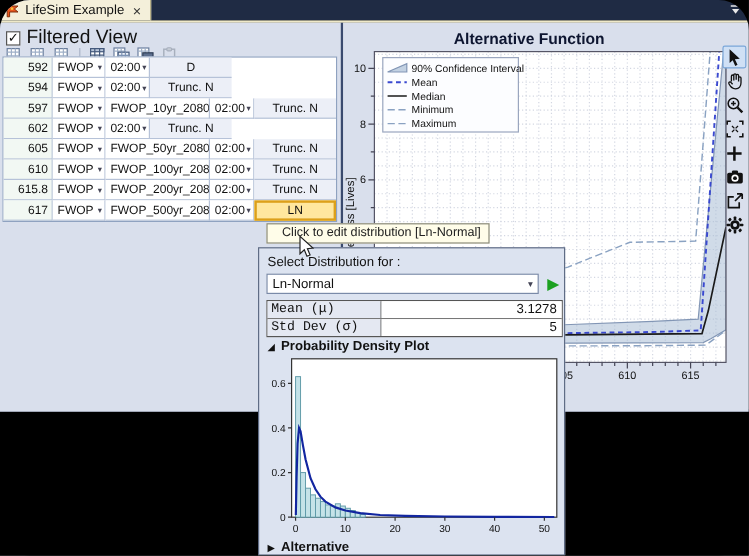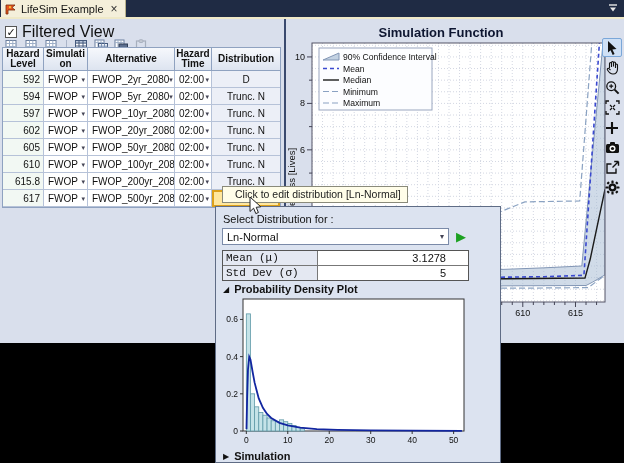--- a/index.html
+++ b/index.html
@@ -1,18 +1,18 @@
 <!DOCTYPE html>
 <html><head>
 <meta charset="utf-8">
 <style>
   * { margin:0; padding:0; box-sizing:border-box; }
   html,body { width:624px; height:463px; background:#000; overflow:hidden;
     font-family:"Liberation Sans","DejaVu Sans",sans-serif; }
-  .stage { position:relative; width:624px; height:463px; background:#000; overflow:hidden; }
+  .stage { position:relative; width:624px; height:463px; background:#000; overflow:hidden;border-radius:25px; }
 
   
   .tabbar { position:absolute; left:0; top:0; width:624px; height:17px; background:#1f2b44; }
   .tab { position:absolute; left:1px; top:0; height:17px; background:#f4efda; display:flex; align-items:center;
          gap:4px; padding:0 7px 0 4px; border-right:1px solid #b9b28a; }
   .tab-label { font-size:11px; color:#111; white-space:nowrap; }
   .tab-close { font-size:12px; color:#333; margin-left:3px; line-height:10px; cursor:default; }
   .pin-icon { position:absolute; right:6px; top:4px; }
   .accent-line { position:absolute; left:0; top:17px; width:624px; height:2px; background:#efe9c8; }
 
@@ -53,35 +53,35 @@
   .cf-svg { position:absolute; left:0; top:0; }
   .chart-tools { position:absolute; right:1px; top:19px; width:22px; display:flex; flex-direction:column; gap:1px; align-items:center; }
   .ctool { width:20px; height:19px; display:flex; align-items:center; justify-content:center; border-radius:2px; }
   .ctool.sel { background:#cfe0f5; border:1px solid #7aa7d9; }
 
   
   .tooltip { position:absolute; left:222px; top:186px; background:#fffde9; border:1px solid #8a8a7a;
              font-size:10.5px; color:#222; padding:1px 6px 2px 12px; z-index:30; white-space:nowrap; }
 
   
-  .popup { position:absolute; left:215px; top:206px; width:286px; height:257px; background:#dce3f0;
+  .popup { position:absolute; left:215px; top:206px; width:256px; height:257px; background:#dce3f0;
            border:1px solid #5f6c85; z-index:20; }
   .popup-title { position:absolute; left:7px; top:6px; font-size:11px; color:#111; }
   .dd-row { position:absolute; left:6px; top:21px; width:247px; height:17px; display:flex; gap:4px; }
   .dropdown { flex:1; background:#fff; border:1px solid #7a8aa8; display:flex; align-items:center;
               justify-content:space-between; padding:0 4px; font-size:11px; color:#111;gap:44px; }
   .dropdown .chev { font-size:8px; color:#445; }
   .play-btn { width:16px; height:17px; display:flex; align-items:center; justify-content:center;
               color:#1ca121; font-size:13px; line-height:13px; }
   .ptable { position:absolute; left:6px; top:43px; width:247px; border:1px solid #555; background:#fff; }
   .prow { display:flex; border-bottom:1px solid #777; }
   .prow:last-child { border-bottom:none; }
   .plabel { width:95px; background:#e4e8f2; border-right:1px solid #777; font-size:11px; color:#111;
             padding:0 3px; height:14px; line-height:14px;font-family:Liberation Mono, monospace; }
-  .pval { flex:1; font-size:11px; color:#111; text-align:right; padding:0 22px; height:14px; line-height:14px; background:#fff; }
+  .pval { flex:1; font-size:11px; color:#111; text-align:right; padding:0 4px; height:14px; line-height:14px; background:#fff; }
   .sect { position:absolute; left:7px; font-size:11px; font-weight:bold; color:#111; display:flex; gap:5px; align-items:center; }
   .sect .tri { font-size:8px; }
   .pdp-head { top:76px; }
   .stats-head { top:243px; }
   .pdf-svg { position:absolute; left:5px; top:88px; }
 
   
   .cursor { position:absolute; left:249px; top:196px; z-index:50; }
 </style>
 </head>
@@ -160,52 +160,37 @@
         </div>
         <div class="tbtn">
           <svg width="12" height="13" viewBox="0 0 12 13">
               <rect x="1.5" y="2" width="9" height="10" fill="none" stroke="#a7afbd" stroke-width="1.2"></rect>
               <rect x="4" y="0.8" width="4" height="2.6" rx="1" fill="#c6ccd6" stroke="#a7afbd"></rect>
             </svg>
         </div>
       </div>
 
       <div class="dtable">
-        <div class="thead">
-          <div class="th col0">Hazard Level</div>
-          <div class="th col1">Simulation</div>
-          <div class="th col2">Alternative</div>
-          <div class="th col3">Hazard Time</div>
-          <div class="th col4" style="border-right:none">Distribution</div>
-        </div>
         <div id="tbody">
             <div class="trow">
               <div class="c col0 hl-c">592</div>
               <div class="c col1 dd">
                 <span>FWOP</span>
                 <span class="chev">▾</span>
               </div>
-              <div class="c col2 dd">
-                <span>FWOP_2yr_2080</span>
-                <span class="chev">▾</span>
-              </div>
               <div class="c col3 dd">
                 <span>02:00</span>
                 <span class="chev">▾</span>
               </div>
               <div class="c col4 dist">D</div>
             </div>
             <div class="trow">
               <div class="c col0 hl-c">594</div>
               <div class="c col1 dd">
                 <span>FWOP</span>
-                <span class="chev">▾</span>
-              </div>
-              <div class="c col2 dd">
-                <span>FWOP_5yr_2080</span>
                 <span class="chev">▾</span>
               </div>
               <div class="c col3 dd">
                 <span>02:00</span>
                 <span class="chev">▾</span>
               </div>
               <div class="c col4 dist">Trunc. N</div>
             </div>
             <div class="trow">
               <div class="c col0 hl-c">597</div>
@@ -222,24 +207,20 @@
                 <span class="chev">▾</span>
               </div>
               <div class="c col4 dist">Trunc. N</div>
             </div>
             <div class="trow">
               <div class="c col0 hl-c">602</div>
               <div class="c col1 dd">
                 <span>FWOP</span>
                 <span class="chev">▾</span>
               </div>
-              <div class="c col2 dd">
-                <span>FWOP_20yr_2080</span>
-                <span class="chev">▾</span>
-              </div>
               <div class="c col3 dd">
                 <span>02:00</span>
                 <span class="chev">▾</span>
               </div>
               <div class="c col4 dist">Trunc. N</div>
             </div>
             <div class="trow">
               <div class="c col0 hl-c">605</div>
               <div class="c col1 dd">
                 <span>FWOP</span>
@@ -300,21 +281,21 @@
               </div>
               <div class="c col4 dist sel">LN</div>
             </div>
           </div>
       </div>
     </div>
 
     <div class="vdivider"></div>
 
     <div class="chart-panel">
-      <div class="chart-title">Simulation Function</div>
+      <div class="chart-title">Alternative Function</div>
       <svg id="cf-svg" class="cf-svg" width="338" height="324">
           <rect x="26" y="24" width="293" height="259" fill="#fff"></rect>
           <line x1="26" y1="24" x2="26" y2="283" stroke="#d3d7e2" stroke-dasharray="1 2"></line>
           <line x1="36.53956834532376" y1="24" x2="36.53956834532376" y2="283" stroke="#d3d7e2" stroke-dasharray="1 2"></line>
           <line x1="47.079136690647516" y1="24" x2="47.079136690647516" y2="283" stroke="#d3d7e2" stroke-dasharray="1 2"></line>
           <line x1="57.618705035971274" y1="24" x2="57.618705035971274" y2="283" stroke="#d3d7e2" stroke-dasharray="1 2"></line>
           <line x1="68.15827338129503" y1="24" x2="68.15827338129503" y2="283" stroke="#d3d7e2" stroke-dasharray="1 2"></line>
           <line x1="78.69784172661879" y1="24" x2="78.69784172661879" y2="283" stroke="#d3d7e2" stroke-dasharray="1 2"></line>
           <line x1="89.23741007194255" y1="24" x2="89.23741007194255" y2="283" stroke="#d3d7e2" stroke-dasharray="1 2"></line>
           <line x1="99.77697841726632" y1="24" x2="99.77697841726632" y2="283" stroke="#d3d7e2" stroke-dasharray="1 2"></line>
@@ -555,20 +536,20 @@
         <text x="17" y="139" text-anchor="end" font-size="8.5" fill="#111">0</text>
         <line x1="19" y1="98.8169014084507" x2="22" y2="98.8169014084507" stroke="#333"></line>
         <text x="17" y="101.8169014084507" text-anchor="end" font-size="8.5" fill="#111">0.2</text>
         <line x1="19" y1="61.6338028169014" x2="22" y2="61.6338028169014" stroke="#333"></line>
         <text x="17" y="64.63380281690141" text-anchor="end" font-size="8.5" fill="#111">0.4</text>
         <line x1="19" y1="24.450704225352112" x2="22" y2="24.450704225352112" stroke="#333"></line>
         <text x="17" y="27.450704225352112" text-anchor="end" font-size="8.5" fill="#111">0.6</text>
       </svg>
     <div class="sect stats-head">
       <span class="tri">▶</span>
-      <span>Simulation</span>
+      <span>Alternative</span>
     </div>
   </div>
 
   <svg class="cursor" width="13" height="19" viewBox="0 0 13 19">
     <path d="M1,1 L1,15.5 L4.6,12.2 L6.8,17.6 L9.4,16.5 L7.2,11.3 L11.8,10.8 Z" fill="#fff" stroke="#222" stroke-width="1"></path>
   </svg>
 </div>
 
 </body></html>

